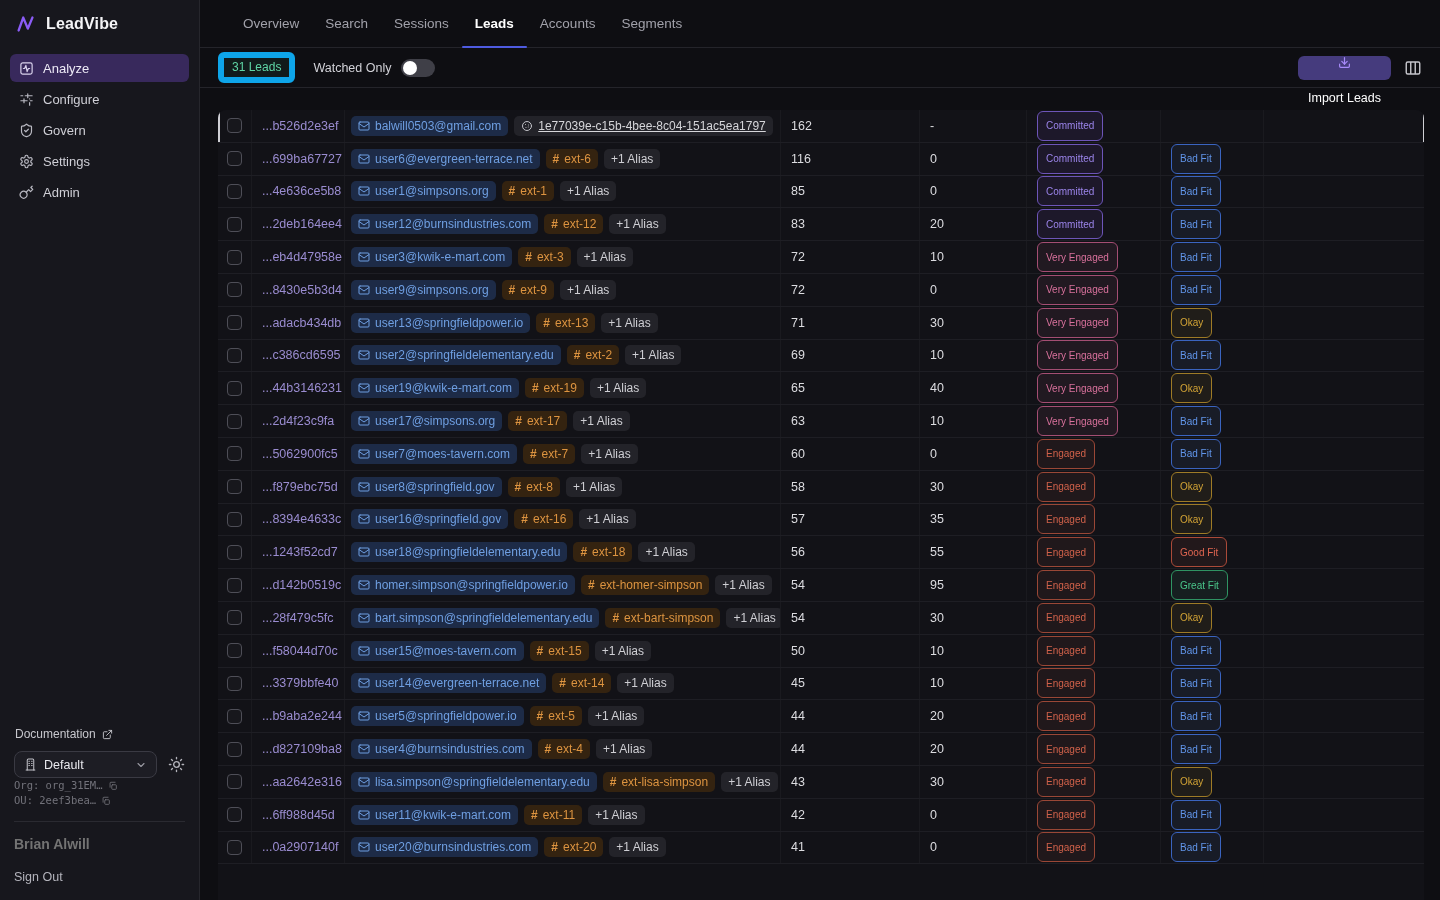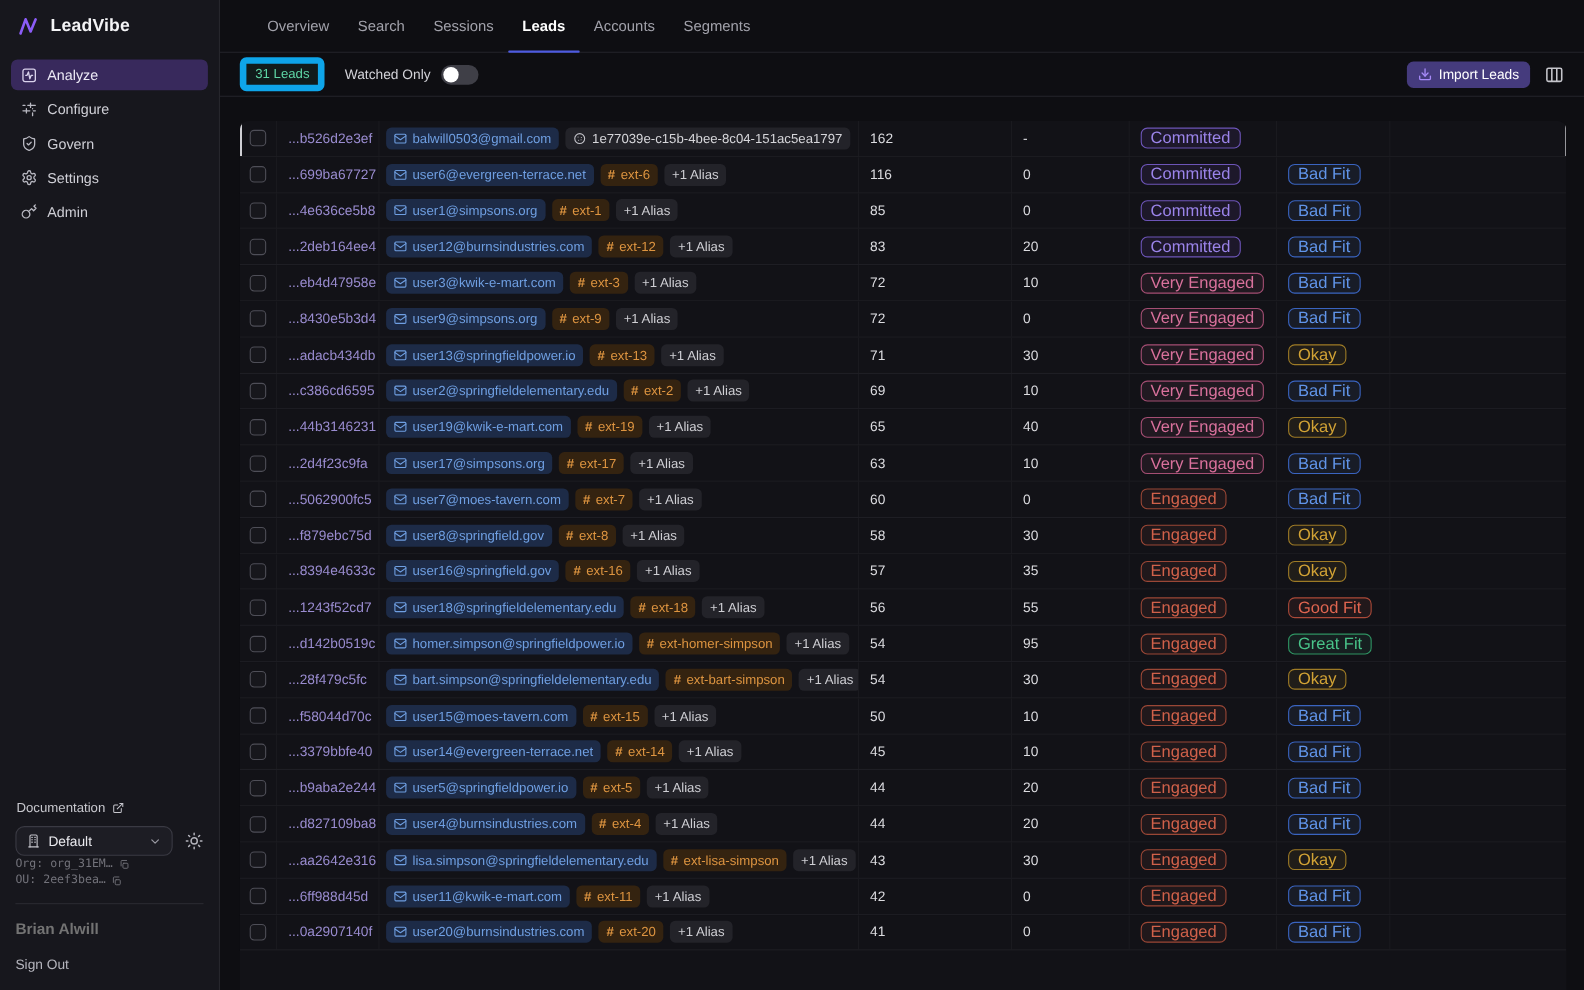--- a/index.html
+++ b/index.html
@@ -41,21 +41,21 @@
   .tab.active { color:#ffffff; font-weight:700; }
   .tab.active::after { content:""; position:absolute; left:0; right:0; bottom:-1px; height:2px; background:#4e5be0; border-radius:2px; }
   .search-box { width:335px; height:25px; border:1px solid #3c3c45; border-radius:999px; background:#14141a; display:flex; align-items:center; gap:8px; padding:0 12px; color:#8e8e97; font-size:12.5px; cursor:text; }
 
   .filterbar { height:40px; display:flex; align-items:center; padding:0 18px; border-bottom:1px solid #24242a; }
   .count-badge { border:6px solid #0ea5e9; color:#5fd6a6; background:rgba(60,200,150,0.07); font-size:12px; padding:2px 8px 3px 8px; border-radius:6px; }
   .watched-label { margin-left:18px; font-size:12.5px; color:#d2d2d8; }
   .toggle { margin-left:10px; width:34px; height:18px; border-radius:999px; background:#3f3f47; position:relative; cursor:pointer; }
   .toggle .knob { position:absolute; top:2px; left:2px; width:14px; height:14px; border-radius:50%; background:#ffffff; }
   .filter-right { margin-left:auto; display:flex; align-items:center; }
-  .import-btn { height:24px; background:#453b7d; border:none; border-radius:6px; display:flex; align-items:center; gap:6px; padding:0 10px; color:#ffffff; font-size:12.5px; font-family:inherit; cursor:pointer; }
+  .import-btn { height:24px; background:#453b7d; border:none; border-radius:6px; display:flex; align-items:center; gap:22px; padding:0 10px; color:#ffffff; font-size:12.5px; font-family:inherit; cursor:pointer;flex-direction:column; }
   .import-btn .dl { color:#a88bfa; }
   .columns-btn { margin-left:13px; color:#c5c5cb; cursor:pointer; }
 
   
   .table-wrap { flex:1; margin:22px 16px 0 18px; background:#121217; border-radius:8px 8px 0 0; overflow:hidden; display:flex; flex-direction:column; }
   .thead { display:flex; height:31px; align-items:center; background:#17171c; border-bottom:1px solid #7e7e86; font-size:10.5px; font-weight:700; letter-spacing:0.07em; color:#aeaeb6; }
   .trow { display:flex; height:32.8px; min-height:32.8px; align-items:center; border-bottom:1px solid #1e1e24; font-size:12.5px; background:#121217; }
   .trow.focused { box-shadow: inset 2px 0 0 #cfcfd4, inset -1px 0 0 #cfcfd4; }
   .cell { height:100%; display:flex; align-items:center; padding-left:10px; border-right:1px solid rgba(255,255,255,0.035); overflow:hidden; white-space:nowrap; }
   .c-check { width:34px; min-width:34px; justify-content:center; padding-left:0; }
@@ -66,27 +66,27 @@
   .c-elv { width:134px; min-width:134px; }
   .c-plv { width:103px; min-width:103px; }
   .c-date { flex:1; border-right:none; }
   .checkbox { width:15px; height:15px; border:1.5px solid #4e4e57; border-radius:4px; background:#17171c; cursor:pointer; }
   .lead-id { color:#9a8cd0; }
   .score { color:#dcdce0; }
   .date { color:#d8d8dc; font-size:12.3px; }
 
   .chip { height:20px; display:inline-flex; align-items:center; gap:5px; padding:0 7px; border-radius:5px; font-size:12px; margin-right:6px; white-space:nowrap; }
   .chip-email { background:#1d2b47; color:#6f9fe2; }
-  .chip-uuid { background:#232329; color:#d6d6da; }
+  .chip-uuid { background:#232329; color:#d6d6da;text-decoration:underline; }
   .chip-uuid .ck { color:#c2c2c8; }
   .chip-ext { background:#342310; color:#dd9440; }
   .chip-ext .hash { font-weight:700; }
   .chip-alias { background:#232329; color:#cfcfd4; }
 
-  .badge { display:inline-flex; height:19px; align-items:center; padding:0 8px; border-radius:6px; font-size:15px; border:1px solid; white-space:nowrap; }
+  .badge { display:inline-flex; height:30px; align-items:center; padding:0 8px; border-radius:6px; font-size:10px; border:1px solid; white-space:nowrap; }
   .badge.committed { color:#9b84ea; border-color:#6d55b8; background:rgba(139,92,246,0.09); }
   .badge.very-engaged { color:#d9719c; border-color:#a44e73; background:rgba(217,113,156,0.08); }
   .badge.engaged { color:#d0614a; border-color:#9a4736; background:rgba(208,97,74,0.08); }
   .badge.bad-fit { color:#6195ea; border-color:#3a64c0; background:rgba(97,149,234,0.08); }
   .badge.okay { color:#d2a335; border-color:#9e7b26; background:rgba(210,163,53,0.08); }
   .badge.good-fit { color:#e06550; border-color:#ab4a39; background:rgba(224,101,80,0.08); }
   .badge.great-fit { color:#49c489; border-color:#2f9463; background:rgba(73,196,137,0.08); }
 </style>
 </head>
 <body>

